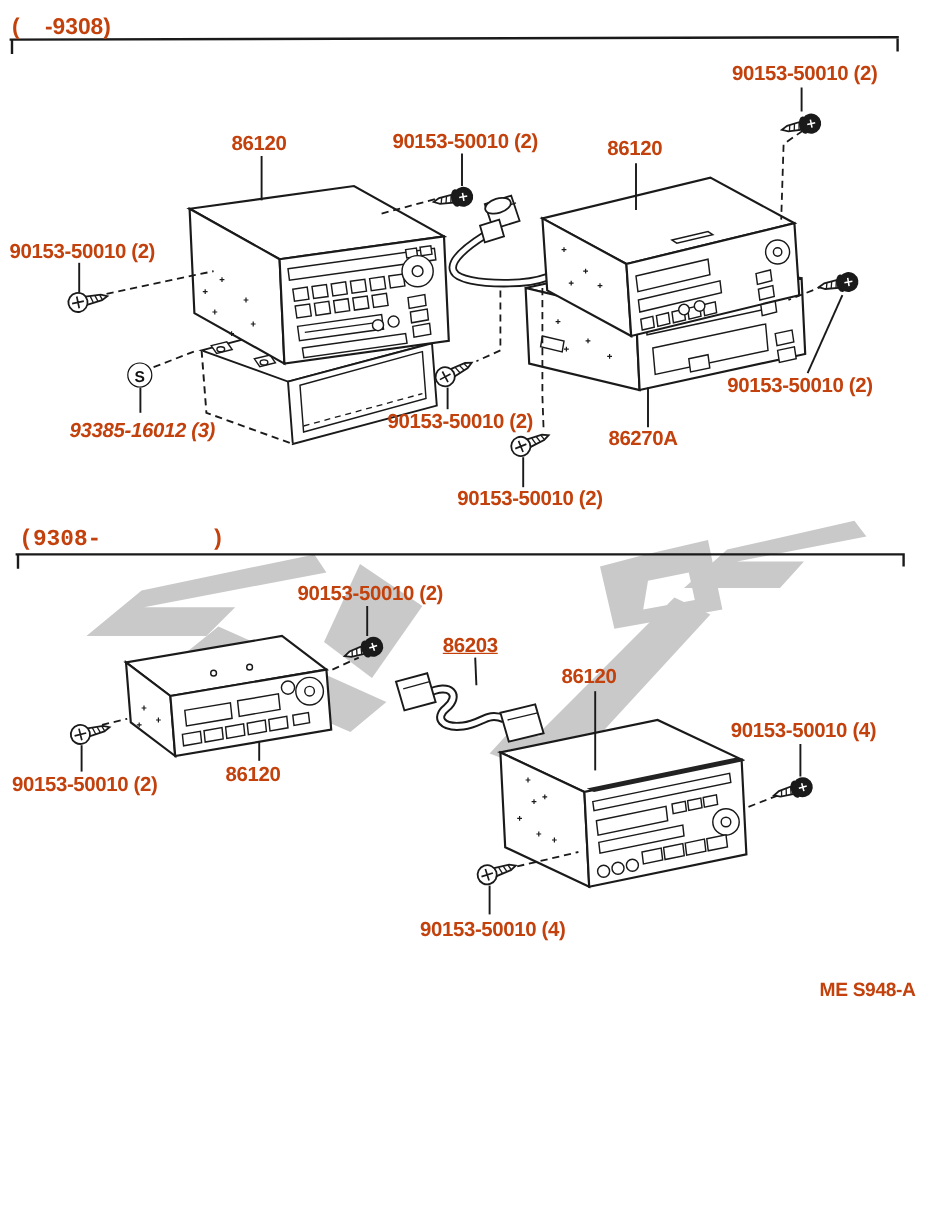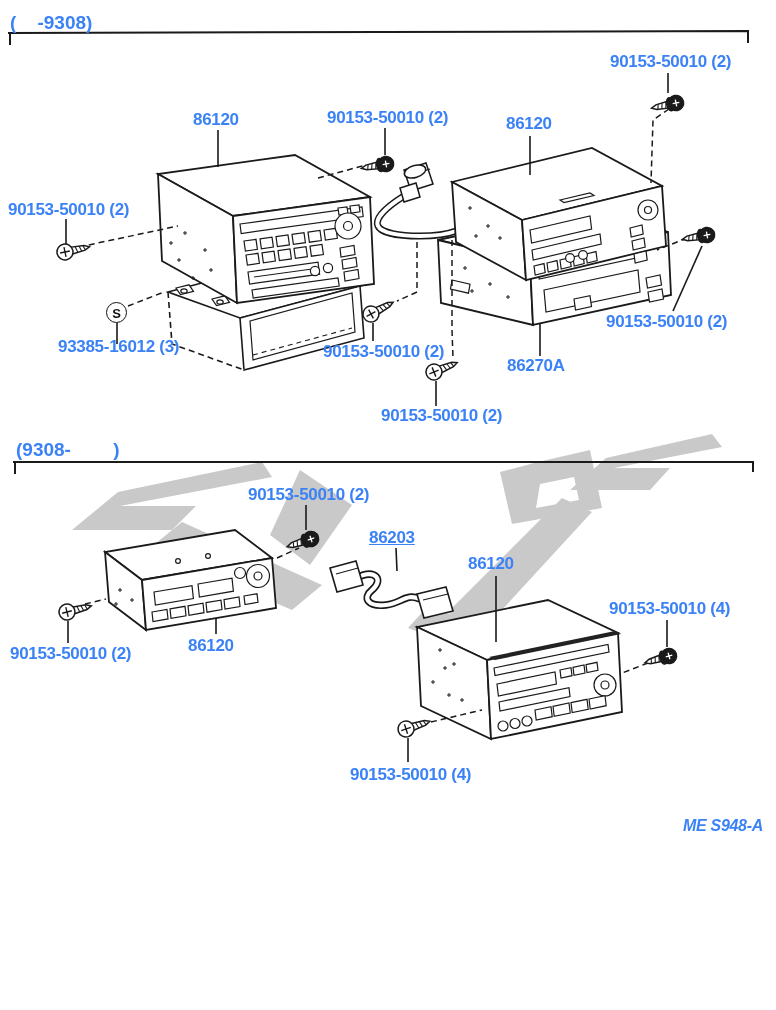--- a/index.html
+++ b/index.html
@@ -1,20 +1,20 @@
 <!DOCTYPE html>
 <html><head>
 <meta charset="utf-8">
 <style>
   html,body{margin:0;padding:0;background:#fff;}
   .wrap{position:relative;width:776px;height:1010px;background:#fff;overflow:hidden;
         font-family:"Liberation Sans",sans-serif;}
   svg{position:absolute;left:0;top:0;}
   .lbl{position:absolute;font:700 17px/1.05 "Liberation Sans",sans-serif;
-       color:#3b82f6;letter-spacing:-0.3px;white-space:pre;}
+       color:#c2410c;letter-spacing:-0.3px;white-space:pre;}
   .hdr{font-size:19px;letter-spacing:0;}
   .ftr{font-size:16px;}
   .smark{position:absolute;left:106px;top:302px;width:21px;height:21px;border:1.8px solid #111;
          border-radius:50%;background:#fff;text-align:center;font:700 13px/21px "Liberation Sans",sans-serif;
          color:#111;box-sizing:border-box;}
 </style>
 </head>
 <body>
 
 <div class="wrap">
@@ -259,31 +259,31 @@
 </svg>
 
 <div class="lbl hdr" style="left:10px;top:13px;">(    -9308)</div>
 
 <div class="lbl" style="left:193px;top:111px;">86120</div>
 <div class="lbl" style="left:327px;top:109px;">90153-50010 (2)</div>
 <div class="lbl" style="left:506px;top:115px;">86120</div>
 <div class="lbl" style="left:610px;top:53px;">90153-50010 (2)</div>
 <div class="lbl" style="left:8px;top:201px;">90153-50010 (2)</div>
 <div class="smark">S</div>
-<div class="lbl" style="left:58px;top:338px;">93385-16012 (3)</div>
+<div class="lbl" style="left:58px;top:350px;font-style:italic;">93385-16012 (3)</div>
 <div class="lbl" style="left:323px;top:343px;">90153-50010 (2)</div>
 <div class="lbl" style="left:606px;top:313px;">90153-50010 (2)</div>
 <div class="lbl" style="left:507px;top:357px;">86270A</div>
 <div class="lbl" style="left:381px;top:407px;">90153-50010 (2)</div>
 
-<div class="lbl hdr" style="left:16px;top:440px;">(9308-        )</div>
+<div class="lbl hdr" style="left:16px;top:440px;font-family:Liberation Mono, monospace;">(9308-        )</div>
 
 <div class="lbl" style="left:248px;top:486px;">90153-50010 (2)</div>
 <div class="lbl" style="left:369px;top:529px;text-decoration:underline;">86203</div>
 <div class="lbl" style="left:468px;top:555px;">86120</div>
 <div class="lbl" style="left:609px;top:600px;">90153-50010 (4)</div>
 <div class="lbl" style="left:10px;top:645px;">90153-50010 (2)</div>
 <div class="lbl" style="left:188px;top:637px;">86120</div>
 <div class="lbl" style="left:350px;top:766px;">90153-50010 (4)</div>
 
-<div class="lbl ftr" style="left:683px;top:818px;font-style:italic;">ME S948-A</div>
+<div class="lbl ftr" style="left:683px;top:818px;">ME S948-A</div>
 
 </div>
 
 </body></html>

